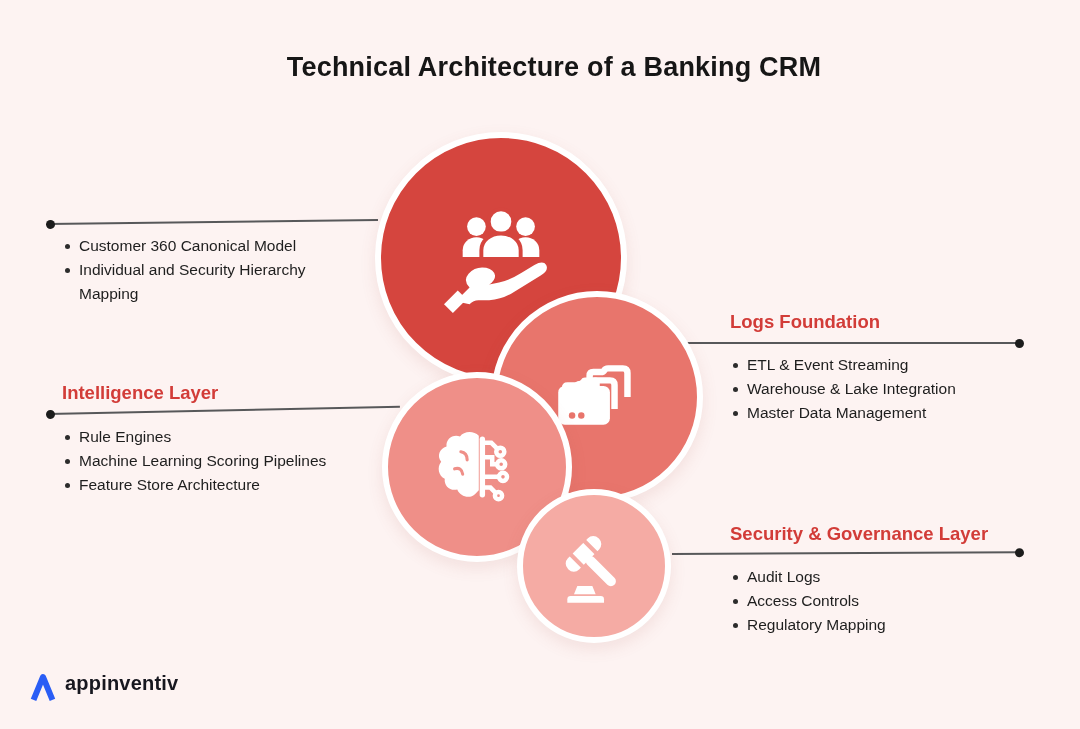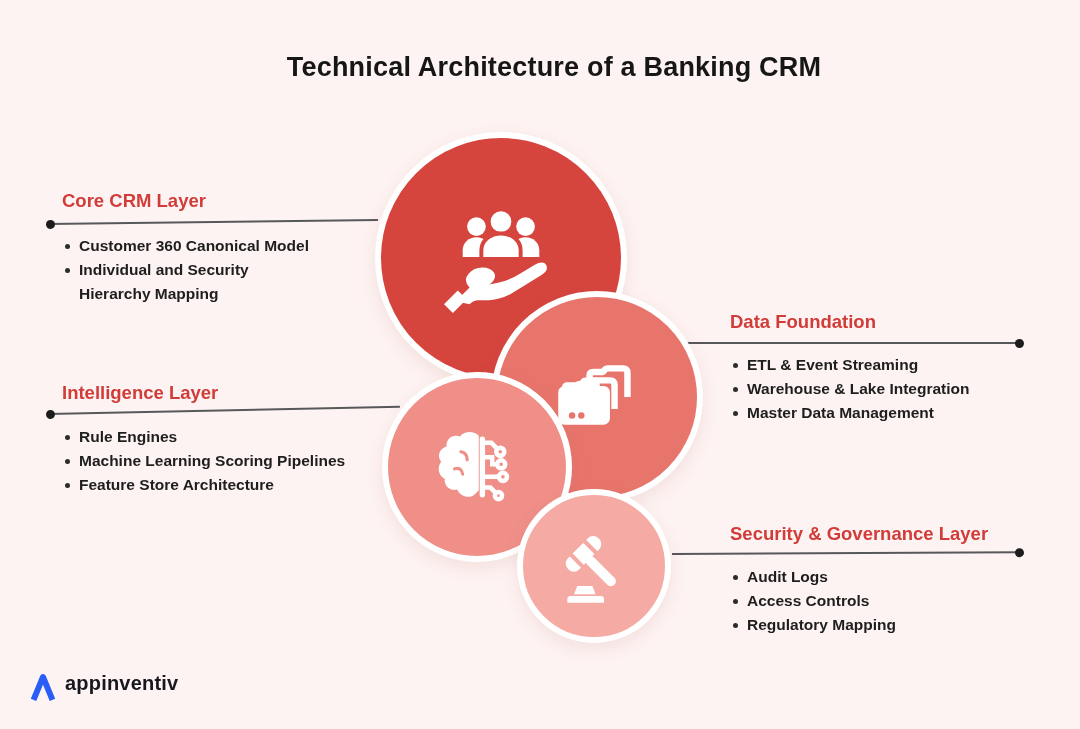--- a/index.html
+++ b/index.html
@@ -34,21 +34,21 @@
   }
   .rule{position:absolute;height:2px;background:var(--line);}
   .rule .end-dot{
     position:absolute;width:9px;height:9px;border-radius:50%;
     background:var(--dot);top:-3.5px;
   }
   .rule.dot-left  .end-dot{left:-2px;}
   .rule.dot-right .end-dot{right:-2px;}
   ul.blist{
     position:absolute;margin:0;padding:0;list-style:none;
-    font-size:15.5px;color:var(--text);font-weight:700;
+    font-size:15.5px;color:var(--text);font-weight:400;
   }
   ul.blist li{position:relative;padding-left:17px;line-height:24px;}
   ul.blist li::before{
     content:"";position:absolute;left:3px;top:10px;width:5px;height:5px;
     border-radius:50%;background:#2c2c2c;
   }
   
   .brand{
     position:absolute;left:28px;top:672px;display:flex;align-items:flex-start;gap:7px;
   }
@@ -116,40 +116,39 @@
           <rect x="26" y="20" width="5" height="23" fill="currentColor"></rect>
           <rect x="49" y="20" width="5" height="23" fill="currentColor"></rect>
           <rect x="34" y="38" width="12" height="46" rx="6"></rect>
         </g>
         <path d="M28,72 h18 l4,10 h-26 z"></path>
         <path d="M20,84 h36 q4,0 4,4 v4 h-44 v-4 q0,-4 4,-4 z"></path>
       </svg>
     </span>
   </div>
 
-  <div class="sec-h" style="left:62px;top:190px;">Core CRM Layer</div>
   <div class="rule dot-left" style="left:48px;top:223px;width:330px;transform:rotate(-0.7deg);transform-origin:left center;">
     <span class="end-dot"></span>
   </div>
   <ul class="blist" style="left:62px;top:234px;width:252px;">
     <li>Customer 360 Canonical Model</li>
     <li>Individual and Security Hierarchy Mapping</li>
   </ul>
 
   <div class="sec-h" style="left:62px;top:382px;">Intelligence Layer</div>
   <div class="rule dot-left" style="left:48px;top:413px;width:352px;transform:rotate(-1.2deg);transform-origin:left center;">
     <span class="end-dot"></span>
   </div>
   <ul class="blist" style="left:62px;top:425px;width:320px;">
     <li>Rule Engines</li>
     <li>Machine Learning Scoring Pipelines</li>
     <li>Feature Store Architecture</li>
   </ul>
 
-  <div class="sec-h" style="left:730px;top:311px;">Data Foundation</div>
+  <div class="sec-h" style="left:730px;top:311px;">Logs Foundation</div>
   <div class="rule dot-right" style="left:686px;top:342px;width:336px;">
     <span class="end-dot"></span>
   </div>
   <ul class="blist" style="left:730px;top:353px;width:300px;">
     <li>ETL &amp; Event Streaming</li>
     <li>Warehouse &amp; Lake Integration</li>
     <li>Master Data Management</li>
   </ul>
 
   <div class="sec-h" style="left:730px;top:523px;">Security &amp; Governance Layer</div>

